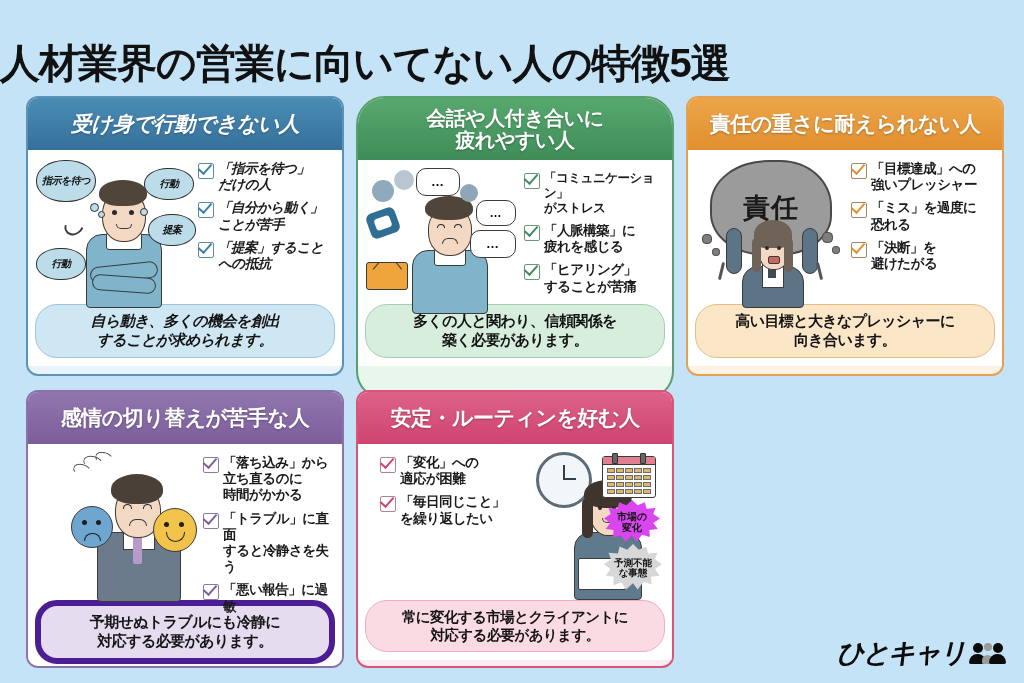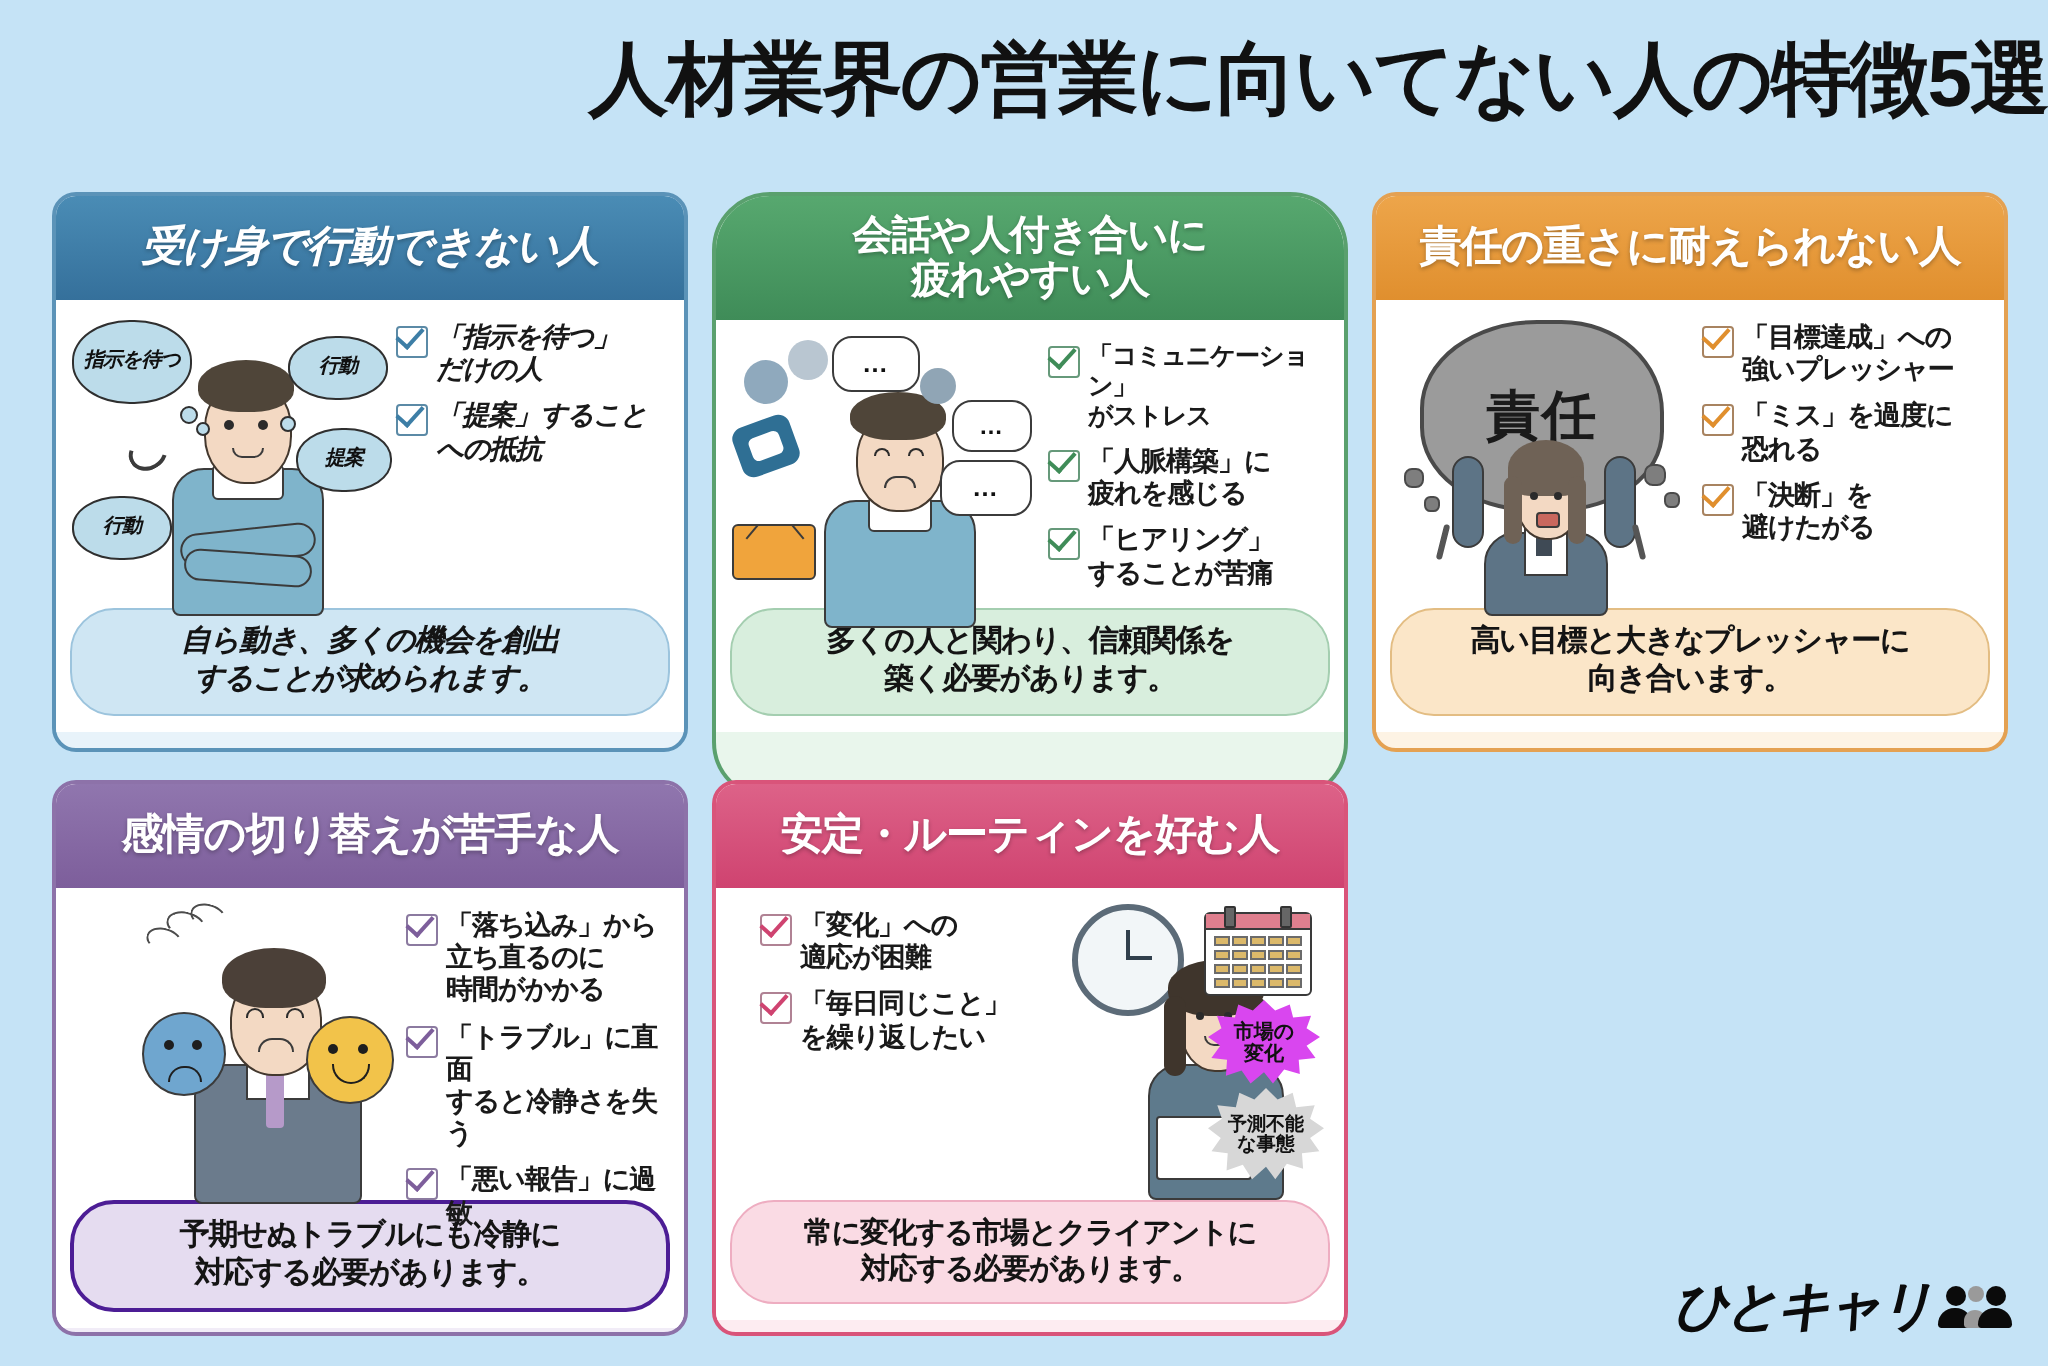--- a/index.html
+++ b/index.html
@@ -6,21 +6,21 @@
   body{
     width:1024px;height:683px;
     background:#c5e3f6;
     font-family:"Liberation Sans","DejaVu Sans",sans-serif;
     overflow:hidden;position:relative;
   }
   .page{position:absolute;inset:0;}
 
   
   .title{
-    position:absolute;left:0;top:12px;width:1024px;text-align:right;
+    position:absolute;left:0;top:36px;width:1024px;text-align:left;
     font-size:40px;font-weight:bold;color:#111;letter-spacing:-1px;
     white-space:nowrap;
   }
 
   
   .card{
     position:absolute;border-radius:12px;overflow:hidden;
     box-sizing:border-box;border:2px solid #999;
   }
   .card-head{
@@ -65,21 +65,21 @@
   .c2 .card-foot{background:#d8eedd;border:1px solid #a4ceb0;}
   .c2 .chk{color:#3f8c58;border-color:#66997a;}
 
   .c3 .card-head{background:linear-gradient(#eda54a,#e08f2e);}
   .c3{border-color:#e4a152;background:#fdf3e4;}
   .c3 .card-foot{background:#fbe6c8;border:1px solid #e3bd83;}
   .c3 .chk{color:#e08f2e;border-color:#a88360;}
 
   .c4 .card-head{background:linear-gradient(#9076ae,#7d5e9b);}
   .c4{border-color:#8d72a9;background:#f1ecf7;}
-  .c4 .card-foot{background:#e5dcf0;border:2px solid #4c1d95;}
+  .c4 .card-foot{background:#e5dcf0;border:6px solid #4c1d95;}
   .c4 .chk{color:#7d5e9b;border-color:#8b7aa0;}
 
   .c5 .card-head{background:linear-gradient(#dd6288,#cf4370;);background:linear-gradient(#dd6288,#cf4370);}
   .c5{border-color:#d9547a;background:#fdecf1;}
   .c5 .card-foot{background:#fadbe4;border:1px solid #eeadc1;}
   .c5 .chk{color:#cf4370;border-color:#b08294;}
 
   
   #card1{left:26px;top:96px;width:318px;height:280px;font-style:italic;}
   #card2{left:356px;top:96px;width:318px;height:304px;border-radius:29px;}
@@ -163,20 +163,27 @@
         <div class="dot" style="left:106px;top:52px;width:6px;height:6px;"></div>
         <div class="bub" style="left:2px;top:92px;width:48px;height:30px;">行動</div>
         <div style="position:absolute;left:30px;top:62px;width:16px;height:13px;border:2px solid #3b3b3b;border-radius:50%;border-right-color:transparent;border-top-color:transparent;transform:rotate(-30deg);"></div>
       </div>
       <div class="bullets">
         <div class="bullet">
           <span class="chk"></span>
           <span class="btext">
             <span>「指示を待つ」</span><br>
             <span>だけの人</span>
+          </span>
+        </div>
+        <div class="bullet">
+          <span class="chk"></span>
+          <span class="btext">
+            <span>「自分から動く」</span><br>
+            <span>ことが苦手</span>
           </span>
         </div>
         <div class="bullet">
           <span class="chk"></span>
           <span class="btext">
             <span>「提案」すること</span><br>
             <span>への抵抗</span>
           </span>
         </div>
       </div>

